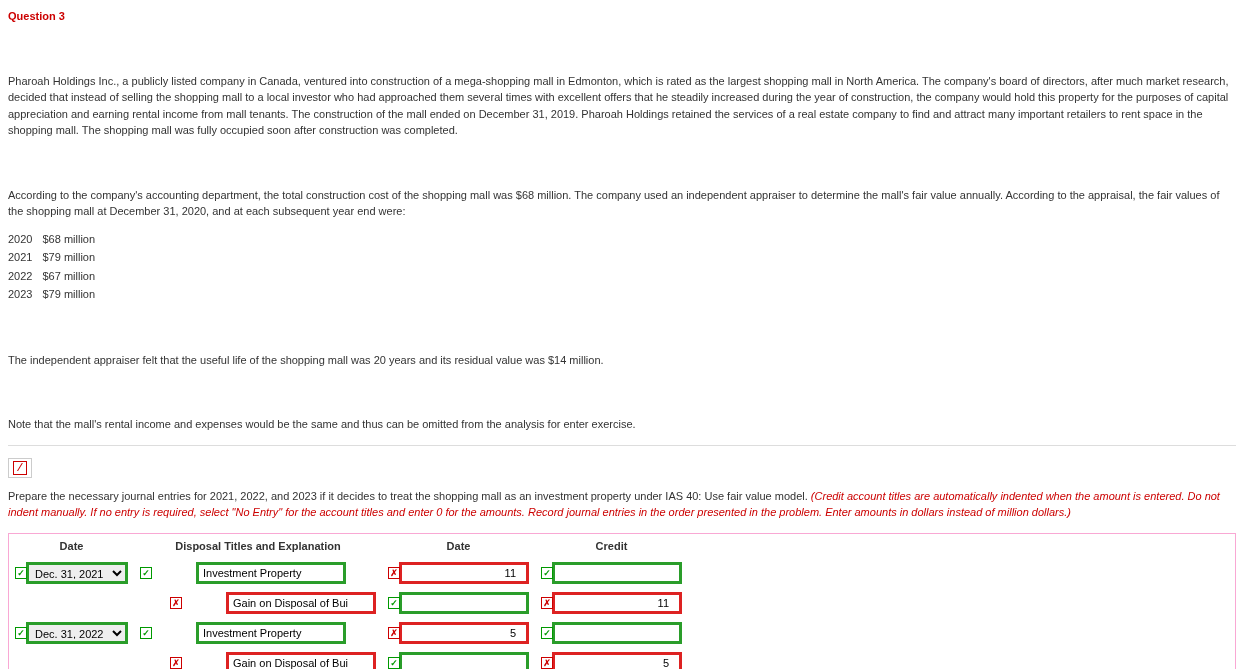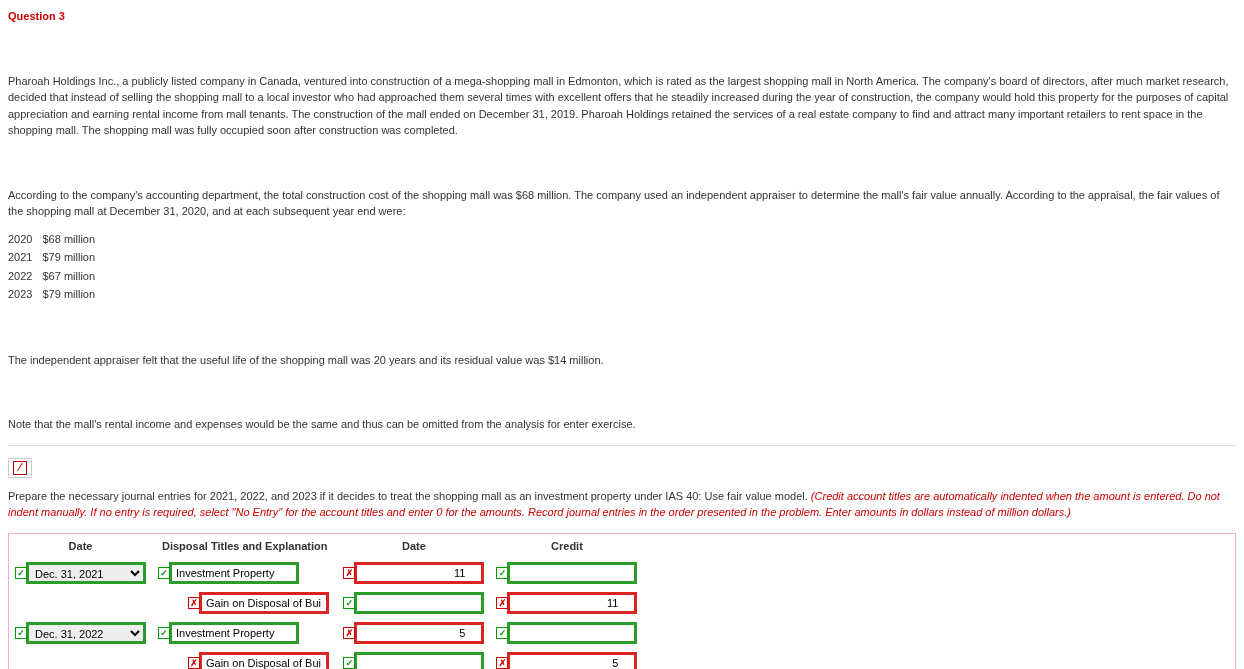--- a/index.html
+++ b/index.html
@@ -45,23 +45,23 @@
   .mark.correct { color:#090; border-color:#090; }
   .mark.wrong { color:#c00; border-color:#c00; }
   .field {
     display:inline-block; border:3px solid;
     background:#fff; font-family:inherit;
     font-size:11px; outline:none;
   }
   .field.correct { border-color:#2a9d2a; }
   .field.wrong { border-color:#d22; }
   select.field { height:22px; padding:1px 2px; }
-  input.field.acct { width:130px; height:22px; padding:2px 4px; }
-  input.field.num { width:130px; height:22px; text-align:right; padding:2px 16px; }
-  select.date { width:120px; padding:2px; background:#eee; }
+  input.field.acct { width:150px; height:22px; padding:2px 4px;margin-left:45px; }
+  input.field.num { width:130px; height:22px; text-align:right; padding:2px 10px; }
+  select.date { width:102px; padding:2px; background:#eee; }
   .btn-row { padding:8px 4px; display:flex; flex-direction:column; gap:6px; align-items:flex-start; }
   .btn {
     display:inline-block; border:1px solid #bbb;
     background:#f5f5f5; color:#2a6496; font-weight:bold;
     font-size:10px; padding:4px 8px; cursor:pointer;
   }
 </style>
 </head>
 <body>
 

